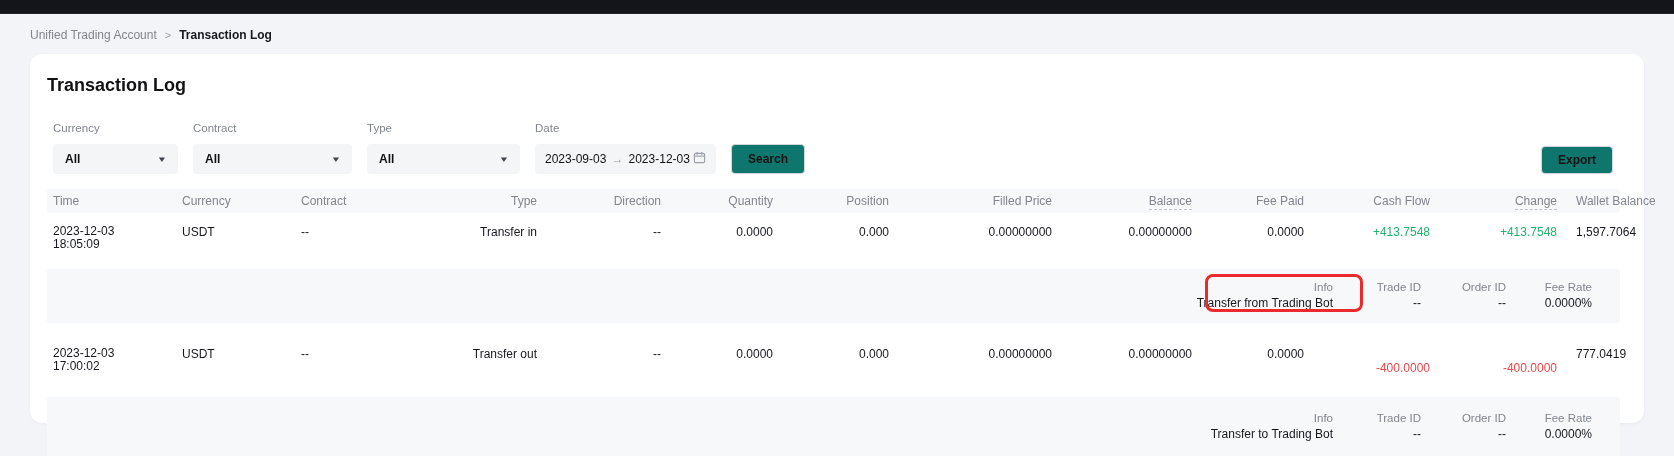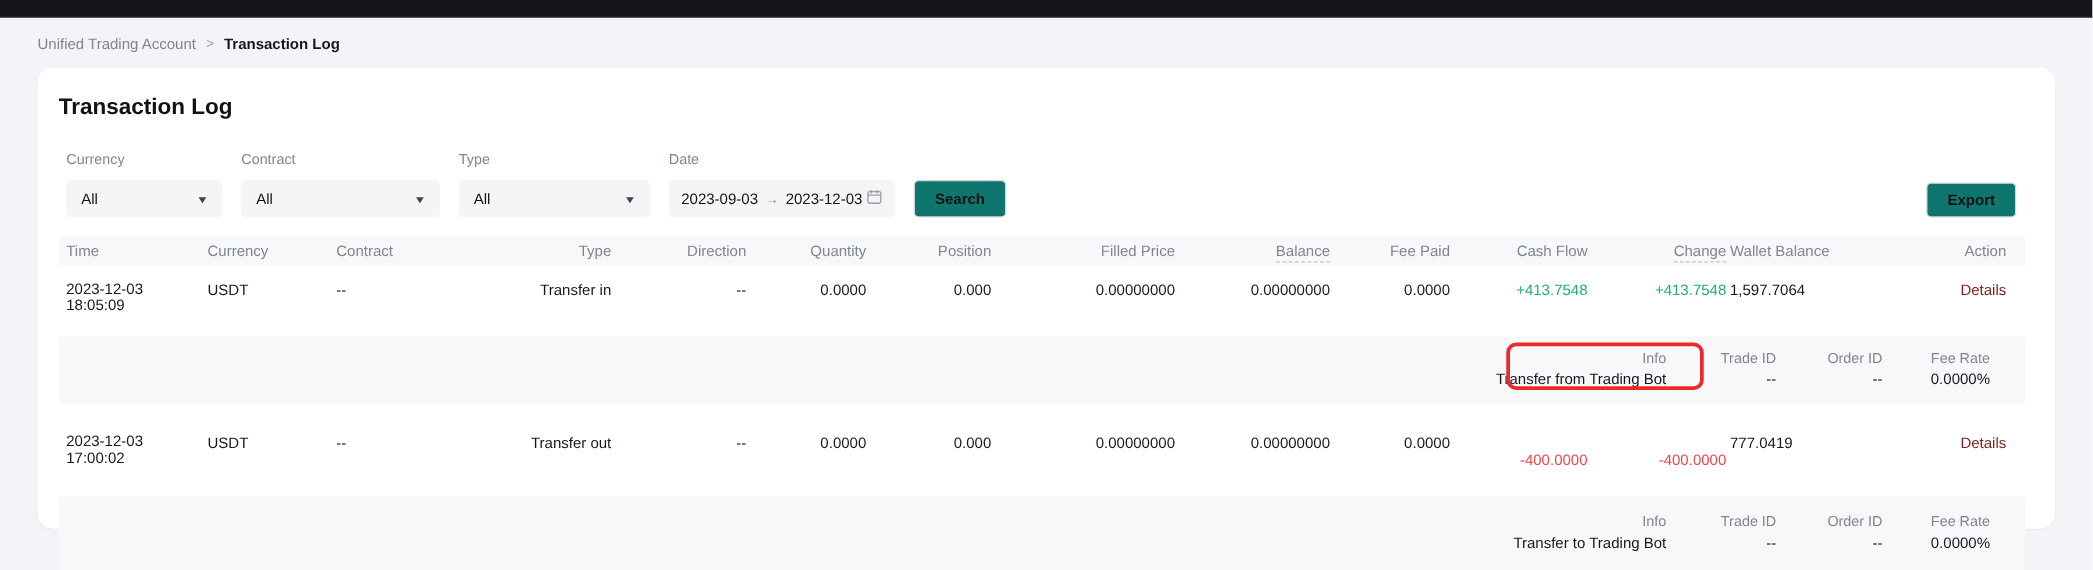--- a/index.html
+++ b/index.html
@@ -19,21 +19,21 @@
     background:#ffffff; border-radius:12px; padding:0 17px 14px 17px;
     height:369px; box-shadow:0 1px 3px rgba(0,0,0,0.04);
   }
   .card-title { font-size:18px; font-weight:700; color:#121214; padding:21px 0 0 0; }
   
   .filter-row { display:flex; align-items:flex-end; margin-top:26px; padding-left:6px; }
   .fgroup { margin-right:15px; }
   .flabel { color:#81858c; font-size:11.5px; margin-bottom:10px; }
   .select {
     background:#f3f5f7; border-radius:4px; height:30px; display:flex; align-items:center;
-    justify-content:space-between; padding:0 12px; cursor:pointer; color:#121214; font-weight:400;
+    justify-content:space-between; padding:0 12px; cursor:pointer; color:#121214; font-weight:700;
   }
   .sel-currency { width:125px; }
   .sel-contract { width:159px; }
   .sel-type { width:153px; }
   .chev { font-size:8px; color:#40444d; transform:scaleX(1.3); }
   .datebox {
     background:#f3f5f7; border-radius:4px; height:30px; width:181px; display:flex;
     align-items:center; justify-content:space-between; padding:0 10px; cursor:pointer;
     color:#121214; font-weight:500;
   }
@@ -41,21 +41,21 @@
   .cal-icon { display:inline-block; color:#9ba0a8; }
   .btn {
     height:30px; background:#0f766e; border:1px solid #d3d6da; border-radius:4px;
     padding:0 16px; font-weight:600; font-size:12px; color:#121214; cursor:pointer;
     display:inline-flex; align-items:center; font-family:inherit;
   }
   .spacer { flex:1; }
   .btn-export { margin-right:14px; height:28px; }
   
   .table { margin-top:15px; }
-  .trow { display:flex; width:1573px; }
+  .trow { display:flex; width:1573px;gap:16px; }
   .thead { background:#f7f8fa; border-radius:3px; height:24px; align-items:center; color:#81858c; }
   .cell { flex:none; }
   .c1{width:119px;text-align:left;padding-left:6px;}
   .c2{width:103px;text-align:left;}
   .c3{width:103px;text-align:left;}
   .c4{width:120px;text-align:right;padding-right:3px;}
   .c5{width:108px;text-align:right;padding-right:3px;}
   .c6{width:96px;text-align:right;padding-right:3px;}
   .c7{width:100px;text-align:right;padding-right:3px;}
   .c8{width:147px;text-align:right;padding-right:3px;}

